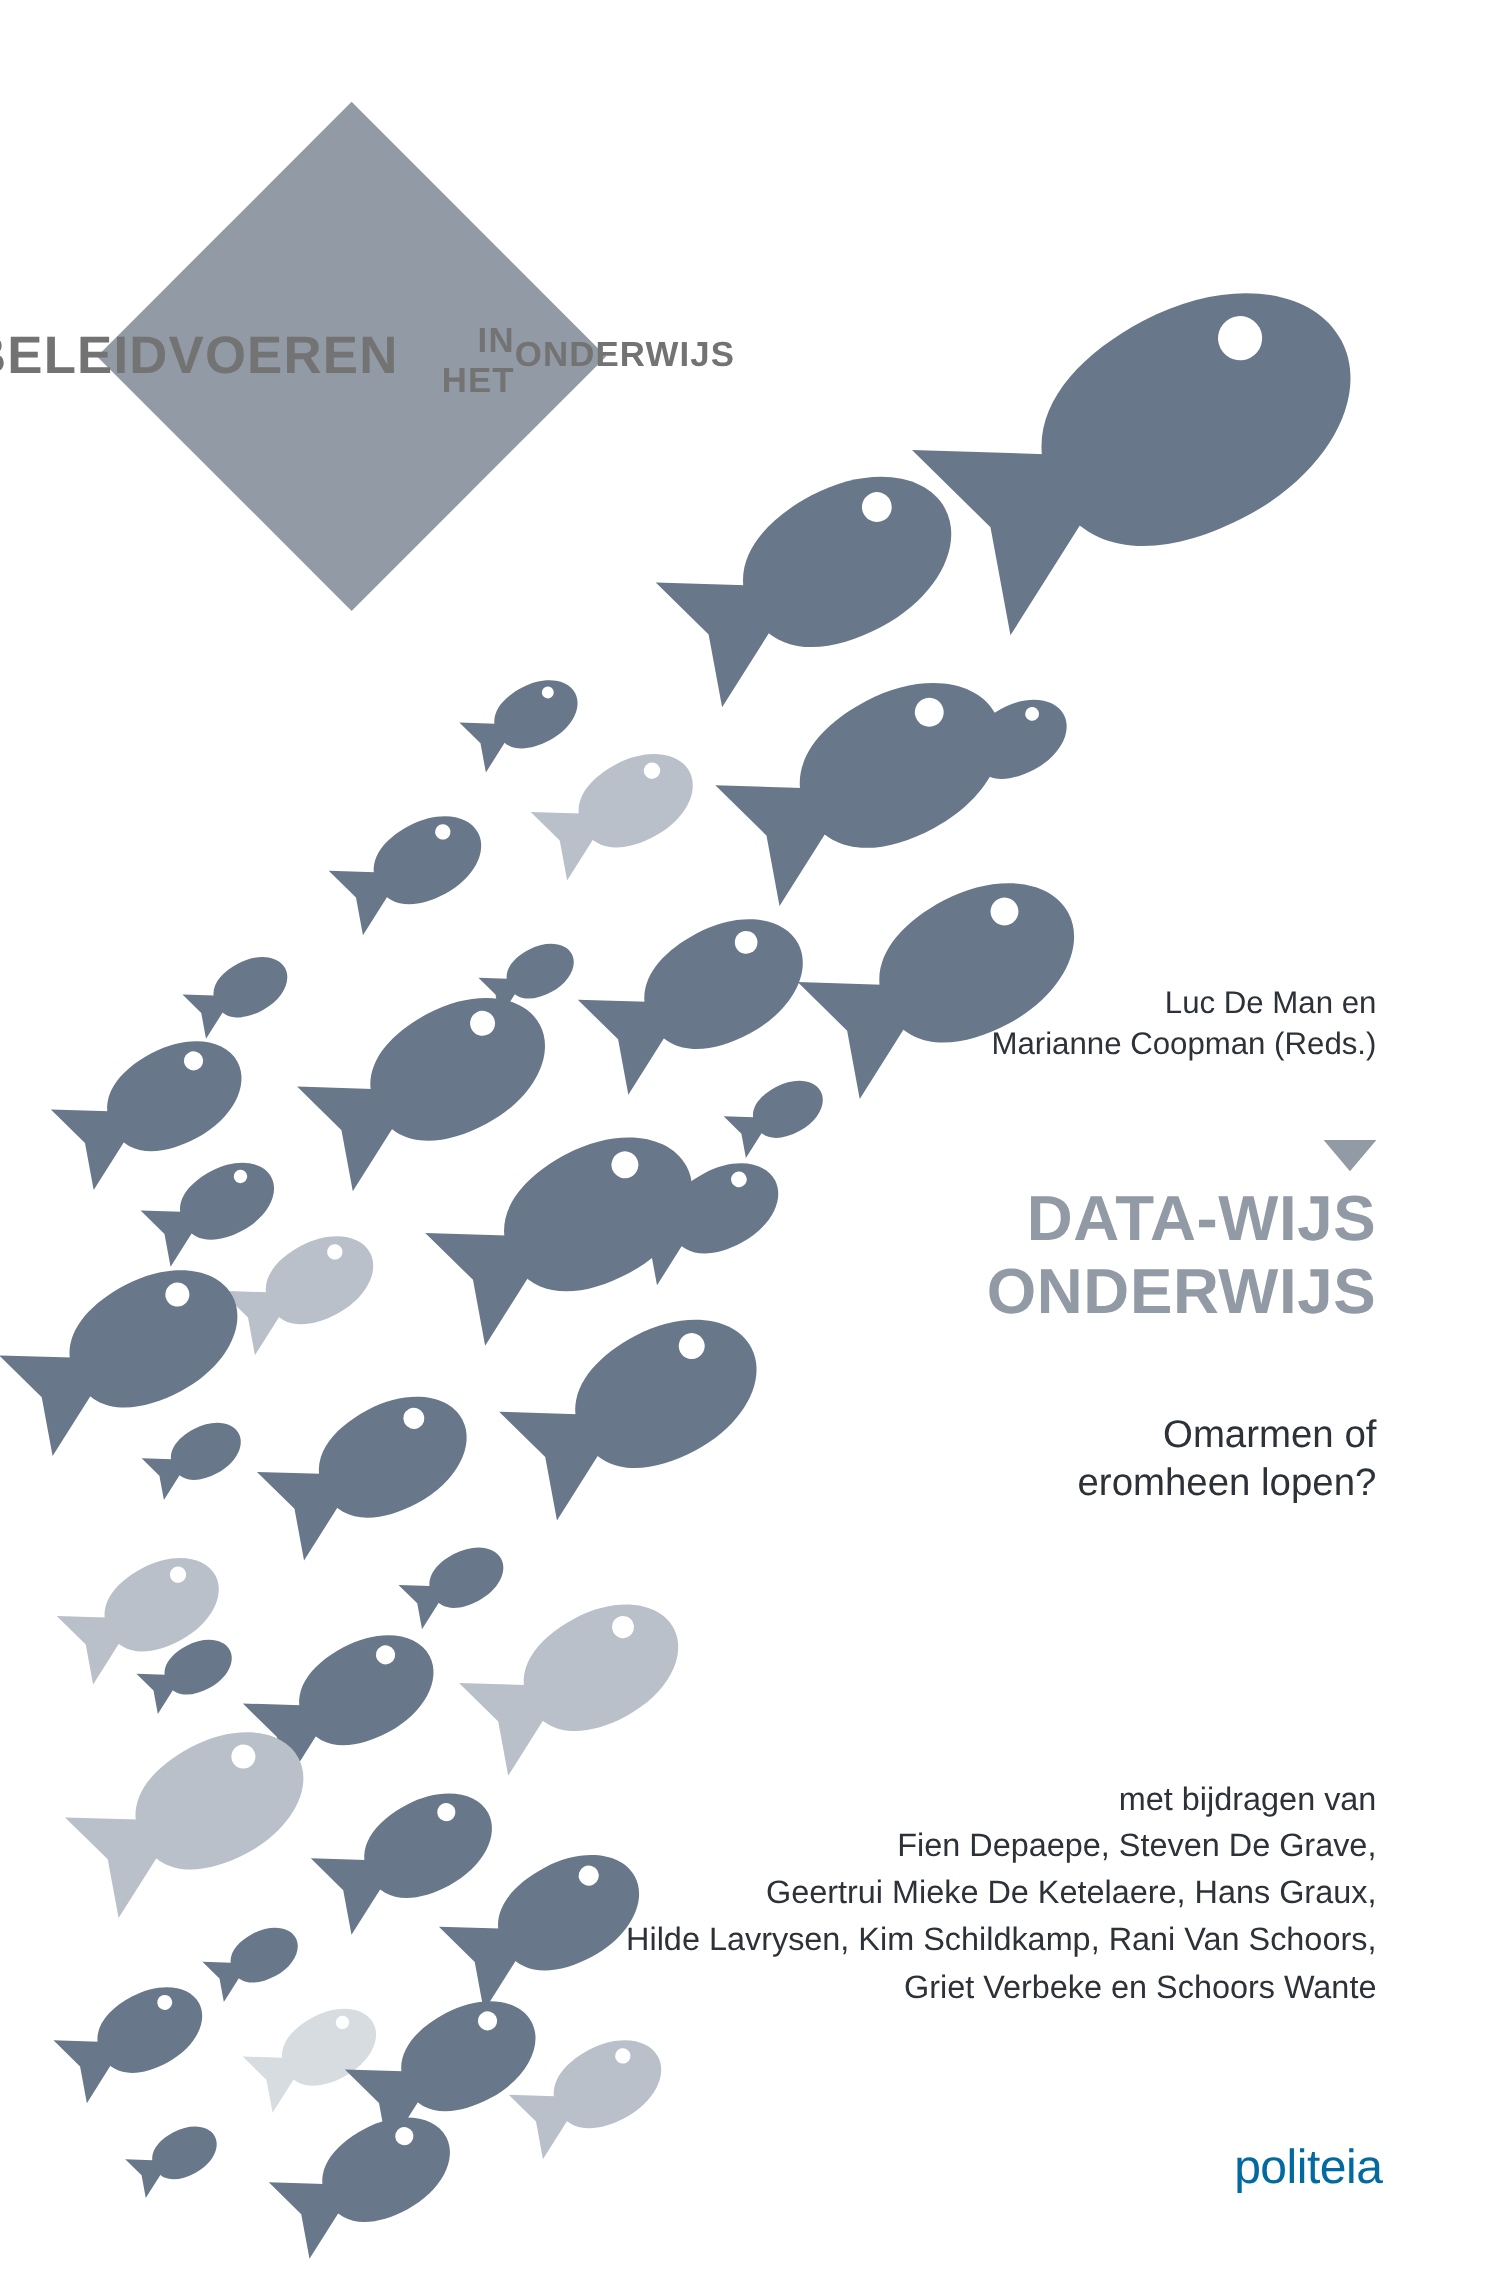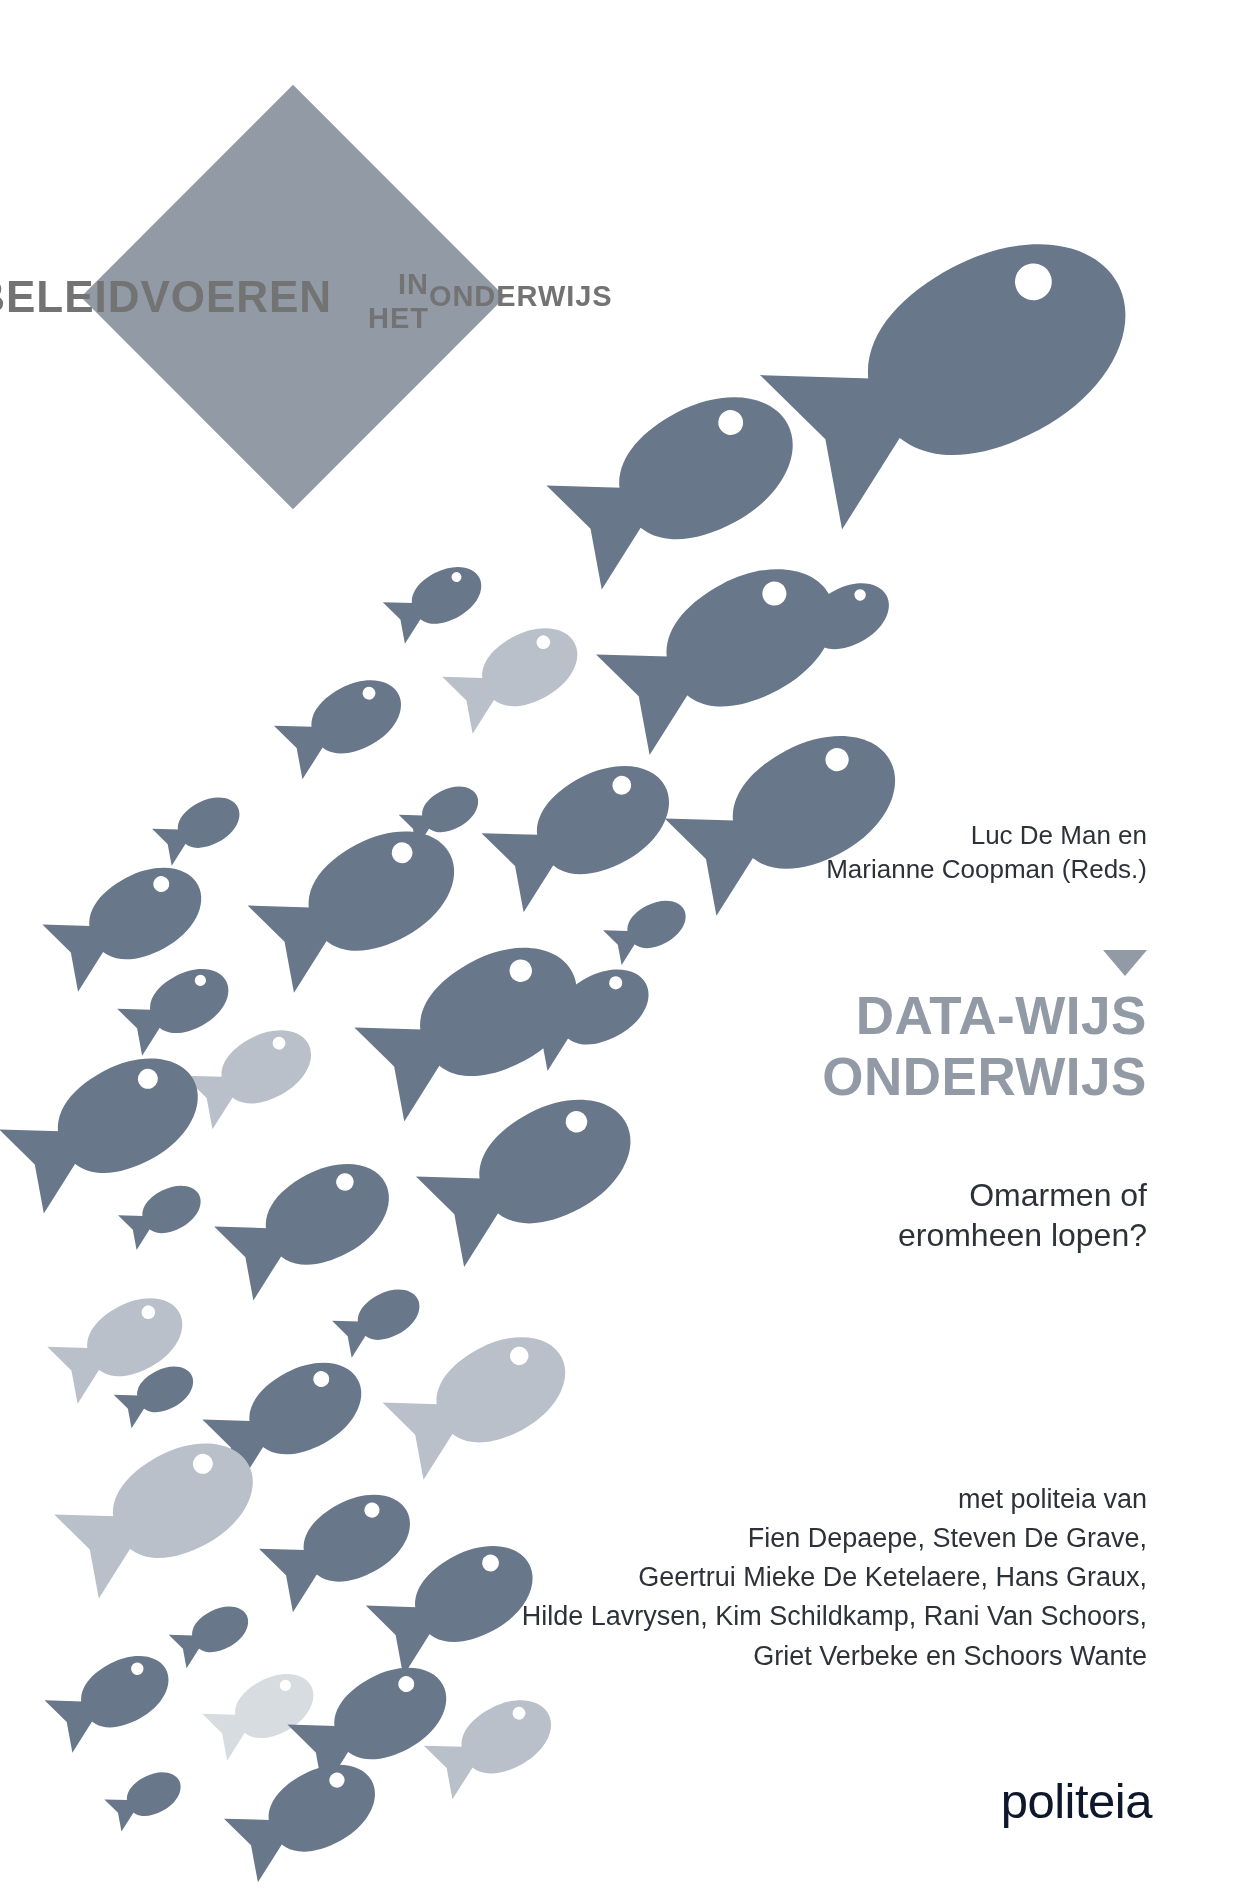--- a/index.html
+++ b/index.html
@@ -126,22 +126,22 @@
     font-size: 27px;
     line-height: 1.45;
   }
   .contributors .lead { display: block; }
 
   
   .publisher {
     position: absolute;
     right: 105px;
     bottom: 62px;
-    color: #0f172a;
-    font-size: 49px;
+    color: #0369a1;
+    font-size: 40px;
     letter-spacing: -0.01em;
   }
 </style>
 </head>
 <body>
 
 <div id="cover">
 
   <svg id="shoal" viewBox="0 0 1257 1891" xmlns="http://www.w3.org/2000/svg" aria-hidden="true">
       <g transform="translate(835,330) rotate(-28) scale(2.3)">
@@ -344,21 +344,21 @@
     <div>DATA-WIJS</div>
     <div>ONDERWIJS</div>
   </div>
 
   <div class="subtitle">
     <div>Omarmen of</div>
     <div>eromheen lopen?</div>
   </div>
 
   <div class="contributors">
-    <span class="lead">met politeia van</span>
+    <span class="lead">met bijdragen van</span>
     <div>Fien Depaepe, Steven De Grave,</div>
     <div>Geertrui Mieke De Ketelaere, Hans Graux,</div>
     <div>Hilde Lavrysen, Kim Schildkamp, Rani Van Schoors,</div>
     <div>Griet Verbeke en Schoors Wante</div>
   </div>
 
   <div class="publisher">politeia</div>
 
 </div>
 

